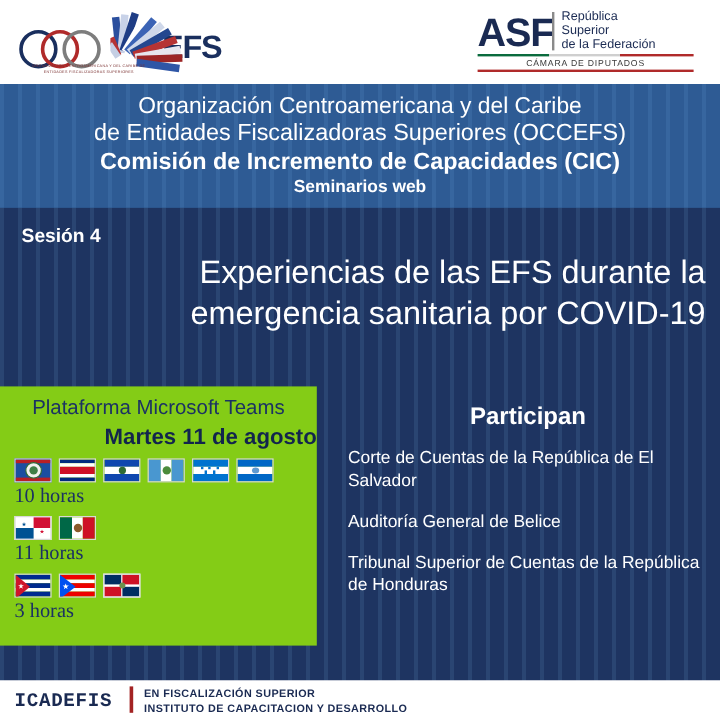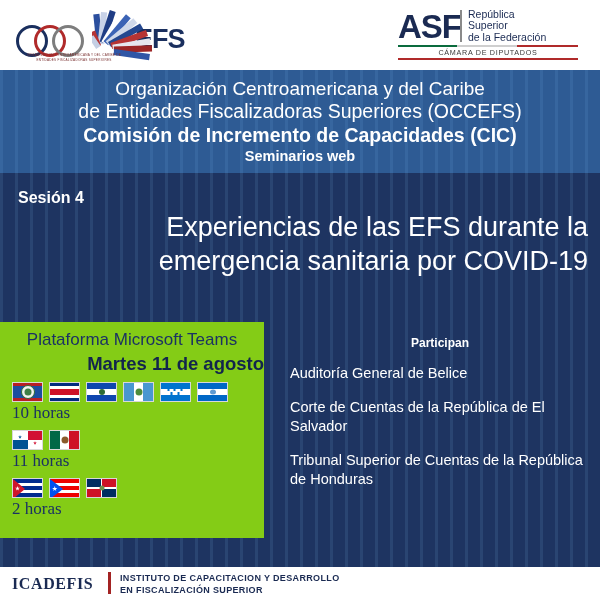--- a/index.html
+++ b/index.html
@@ -234,21 +234,21 @@
   
   .participants {
     position: absolute;
     left: 290px; top: 336px;
     width: 300px;
     color: #ffffff;
     z-index: 3;
     font-family: "Liberation Sans", sans-serif;
   }
   .part-title {
-    font-size: 12px;
+    font-size: 20px;
     font-weight: bold;
     text-align: center;
     margin-bottom: 14px;
   }
   .part-item {
     font-size: 14.5px;
     line-height: 19px;
     font-weight: 300;
     margin-bottom: 15px;
   }
@@ -261,21 +261,21 @@
     background: #ffffff;
     z-index: 6;
   }
   .ica-word {
     position: absolute;
     left: 12px; top: 8px;
     font-size: 16px;
     font-weight: bold;
     letter-spacing: 0.6px;
     color: #1a2a52;
-    font-family: Liberation Serif, serif;
+    font-family: Liberation Mono, monospace;
   }
   .ica-bar {
     position: absolute;
     left: 108px; top: 5px;
     width: 2.5px; height: 22px;
     background: #a32323;
   }
   .ica-sub {
     position: absolute;
     left: 120px; top: 6px;
@@ -513,35 +513,35 @@
           </div>
 
           <div class="flag" style="background:#ffffff;">
             <div style="position:absolute;left:0;top:0;width:47%;height:45%;background:#002d62;"></div>
             <div style="position:absolute;right:0;top:0;width:47%;height:45%;background:#ce1126;"></div>
             <div style="position:absolute;left:0;bottom:0;width:47%;height:45%;background:#ce1126;"></div>
             <div style="position:absolute;right:0;bottom:0;width:47%;height:45%;background:#002d62;"></div>
             <div class="emblem" style="width:5px;height:5px;background:#6b8f4e;"></div>
           </div>
         </div>
-        <div class="hora">2 horas</div>
+        <div class="hora">3 horas</div>
       </div>
 
     </div>
   </div>
 
   <div class="participants">
     <div class="part-title">Participan</div>
+    <div class="part-item">Corte de Cuentas de la República de El Salvador</div>
     <div class="part-item">Auditoría General de Belice</div>
-    <div class="part-item">Corte de Cuentas de la República de El Salvador</div>
     <div class="part-item">Tribunal Superior de Cuentas de la República de Honduras</div>
   </div>
 
   <div class="footer">
     <div class="ica-word">ICADEFIS</div>
     <div class="ica-bar"></div>
     <div class="ica-sub">
+      <div>en Fiscalización Superior</div>
       <div>Instituto de Capacitacion y Desarrollo</div>
-      <div>en Fiscalización Superior</div>
     </div>
   </div>
 
 </div>
 
 </body></html>

